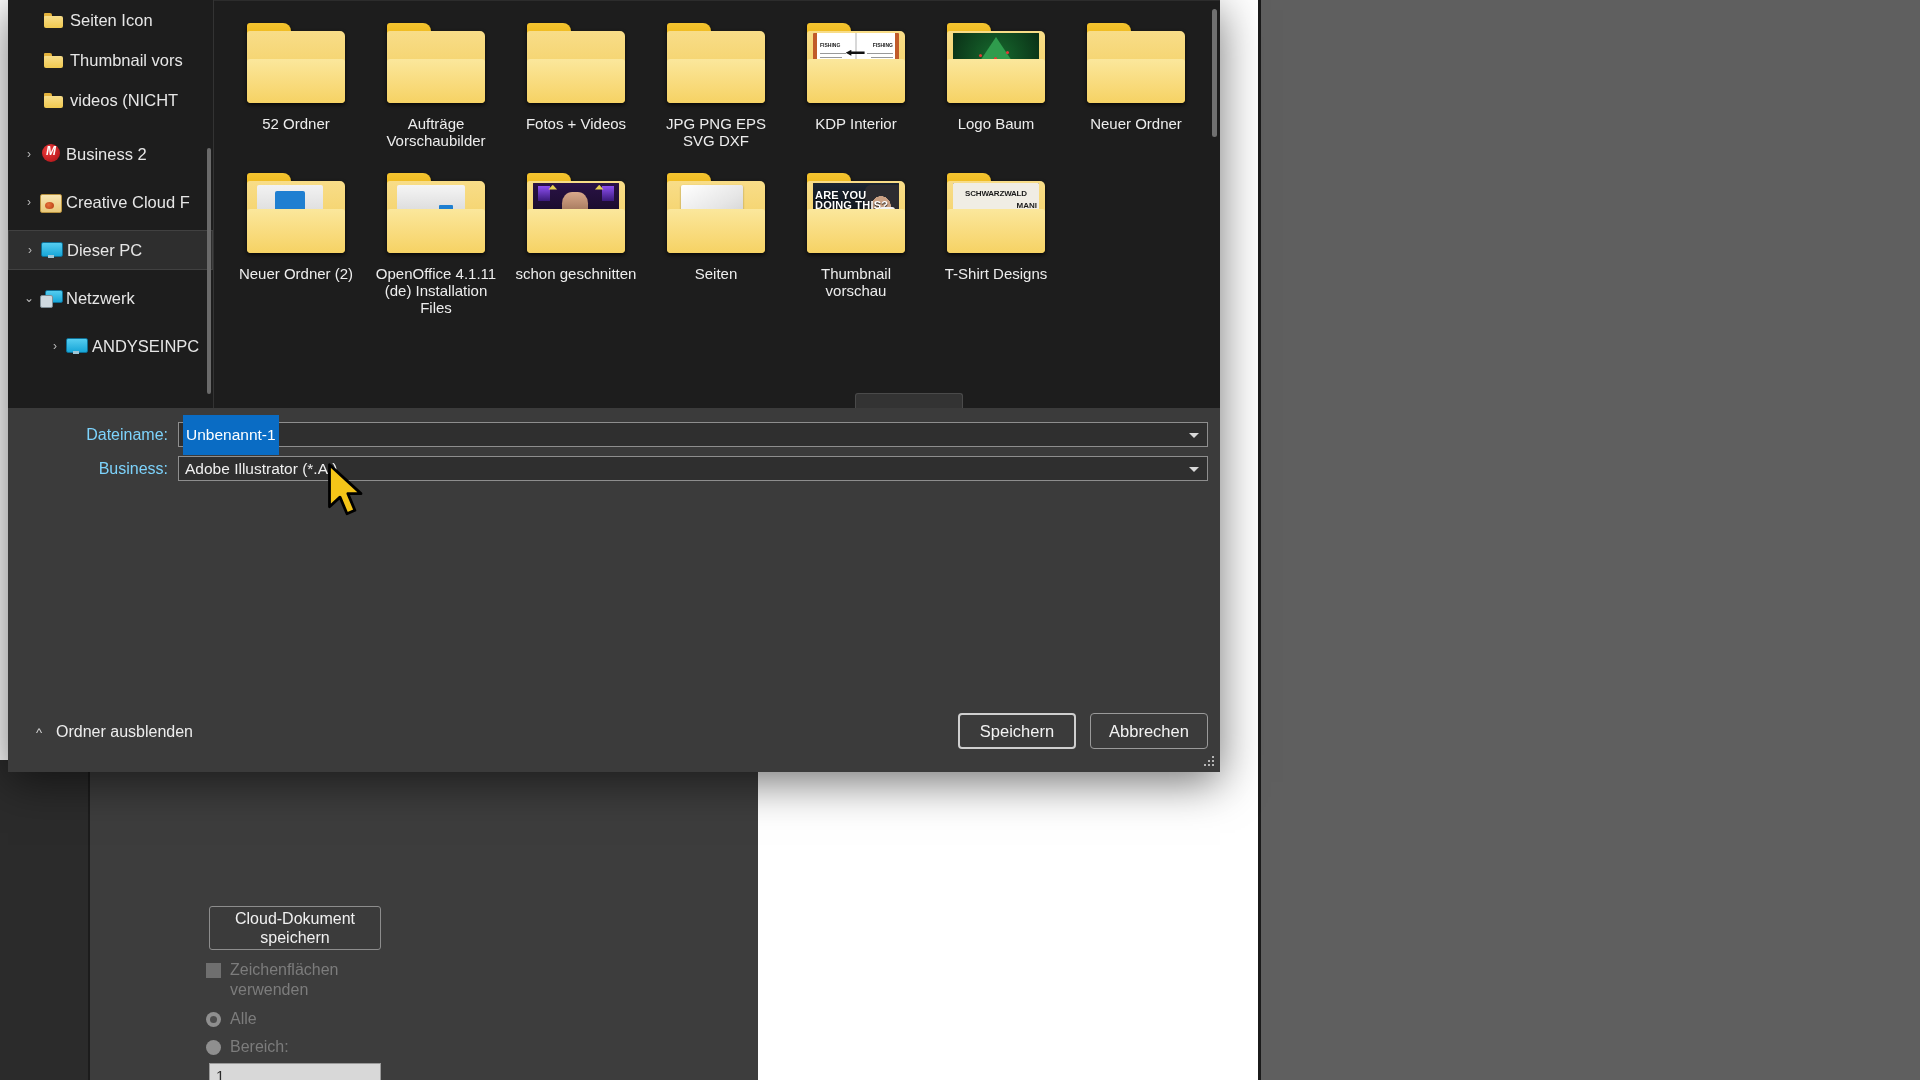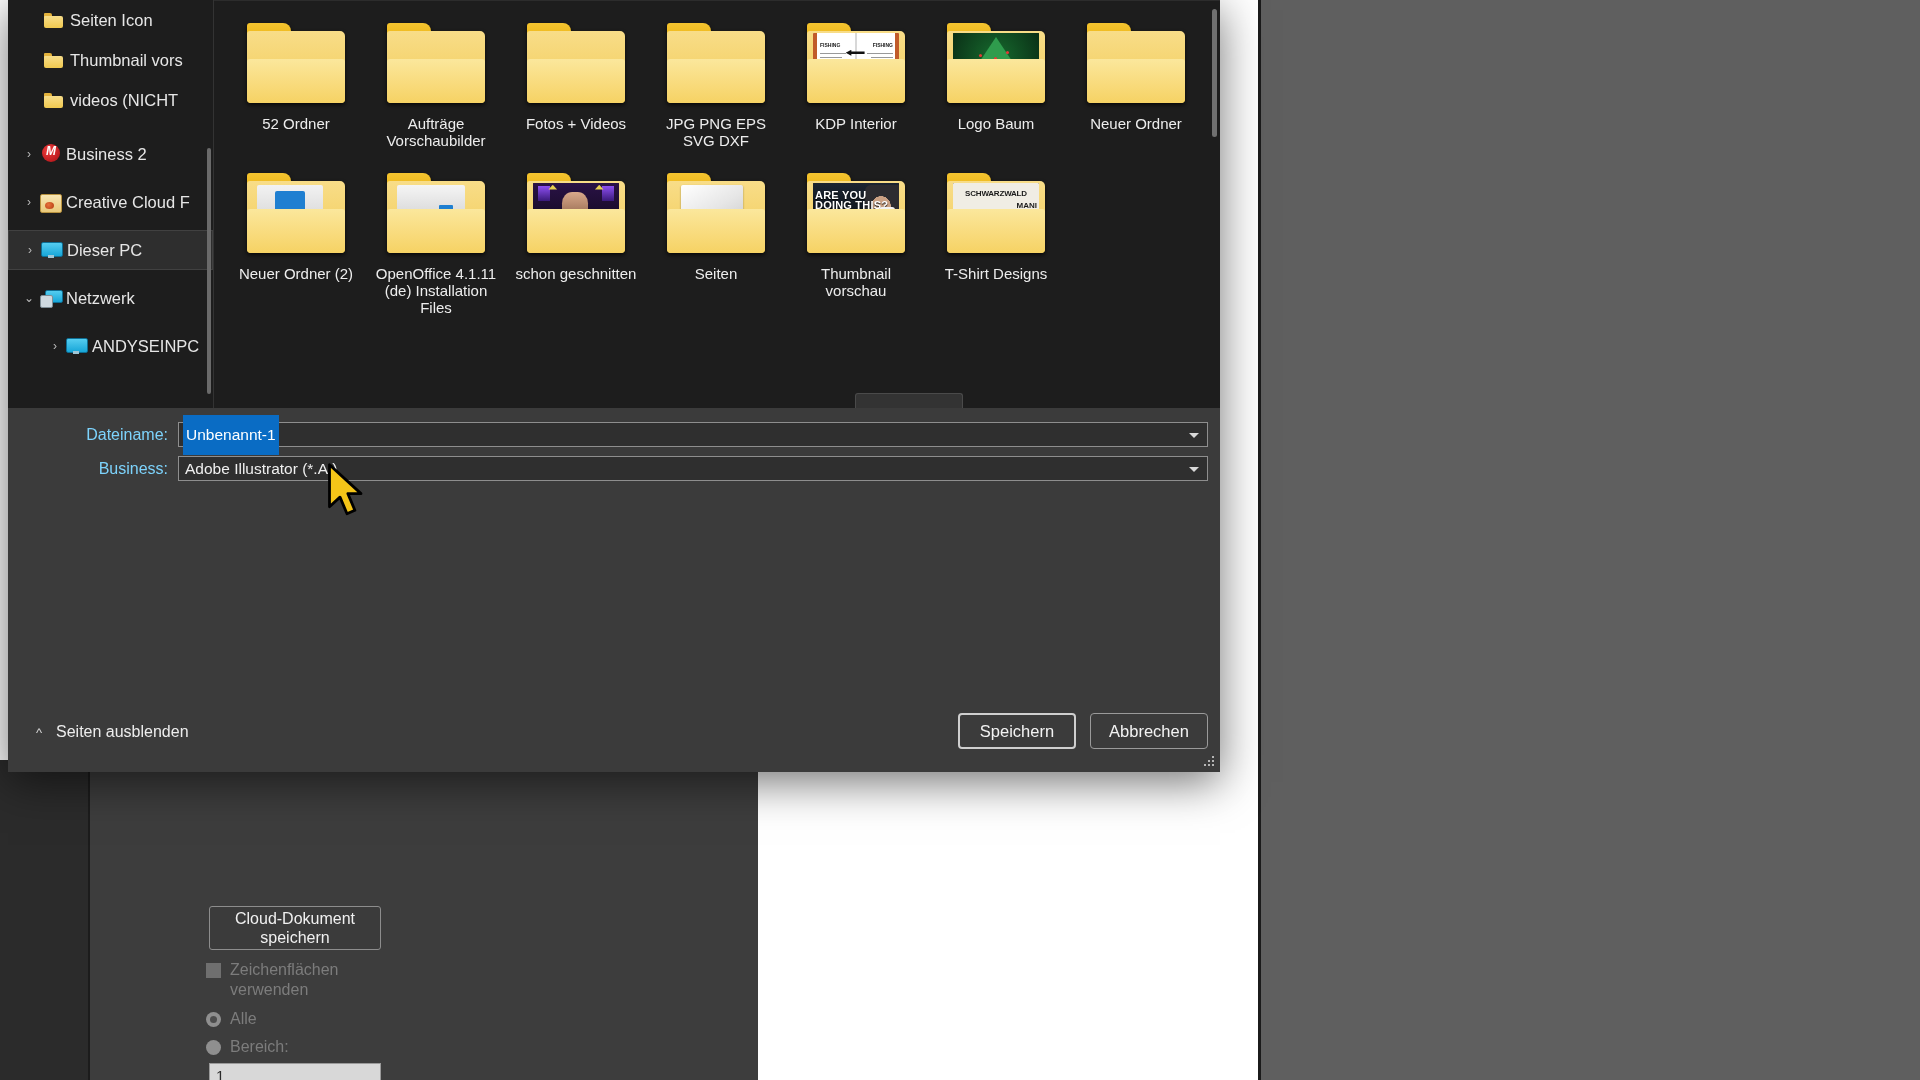--- a/index.html
+++ b/index.html
@@ -594,21 +594,21 @@
     <div class="radio-row" style="top:630px;">
       <span class="radio"></span>
       <span class="radio-lbl">Bereich:</span>
     </div>
 
     <div class="range-input">1</div>
   </div>
 
   <div class="hide-folders">
     <span class="chev">^</span>
-    <span>Seiten ausblenden</span>
+    <span>Ordner ausblenden</span>
   </div>
 
   <div class="dlg-btn primary">Speichern</div>
   <div class="dlg-btn secondary">Abbrechen</div>
 
   <div class="resize-grip">
     <i style="left:9px;top:0"></i>
     <i style="left:5px;top:4px"></i>
       <i style="left:9px;top:4px"></i>
     <i style="left:1px;top:8px"></i>

